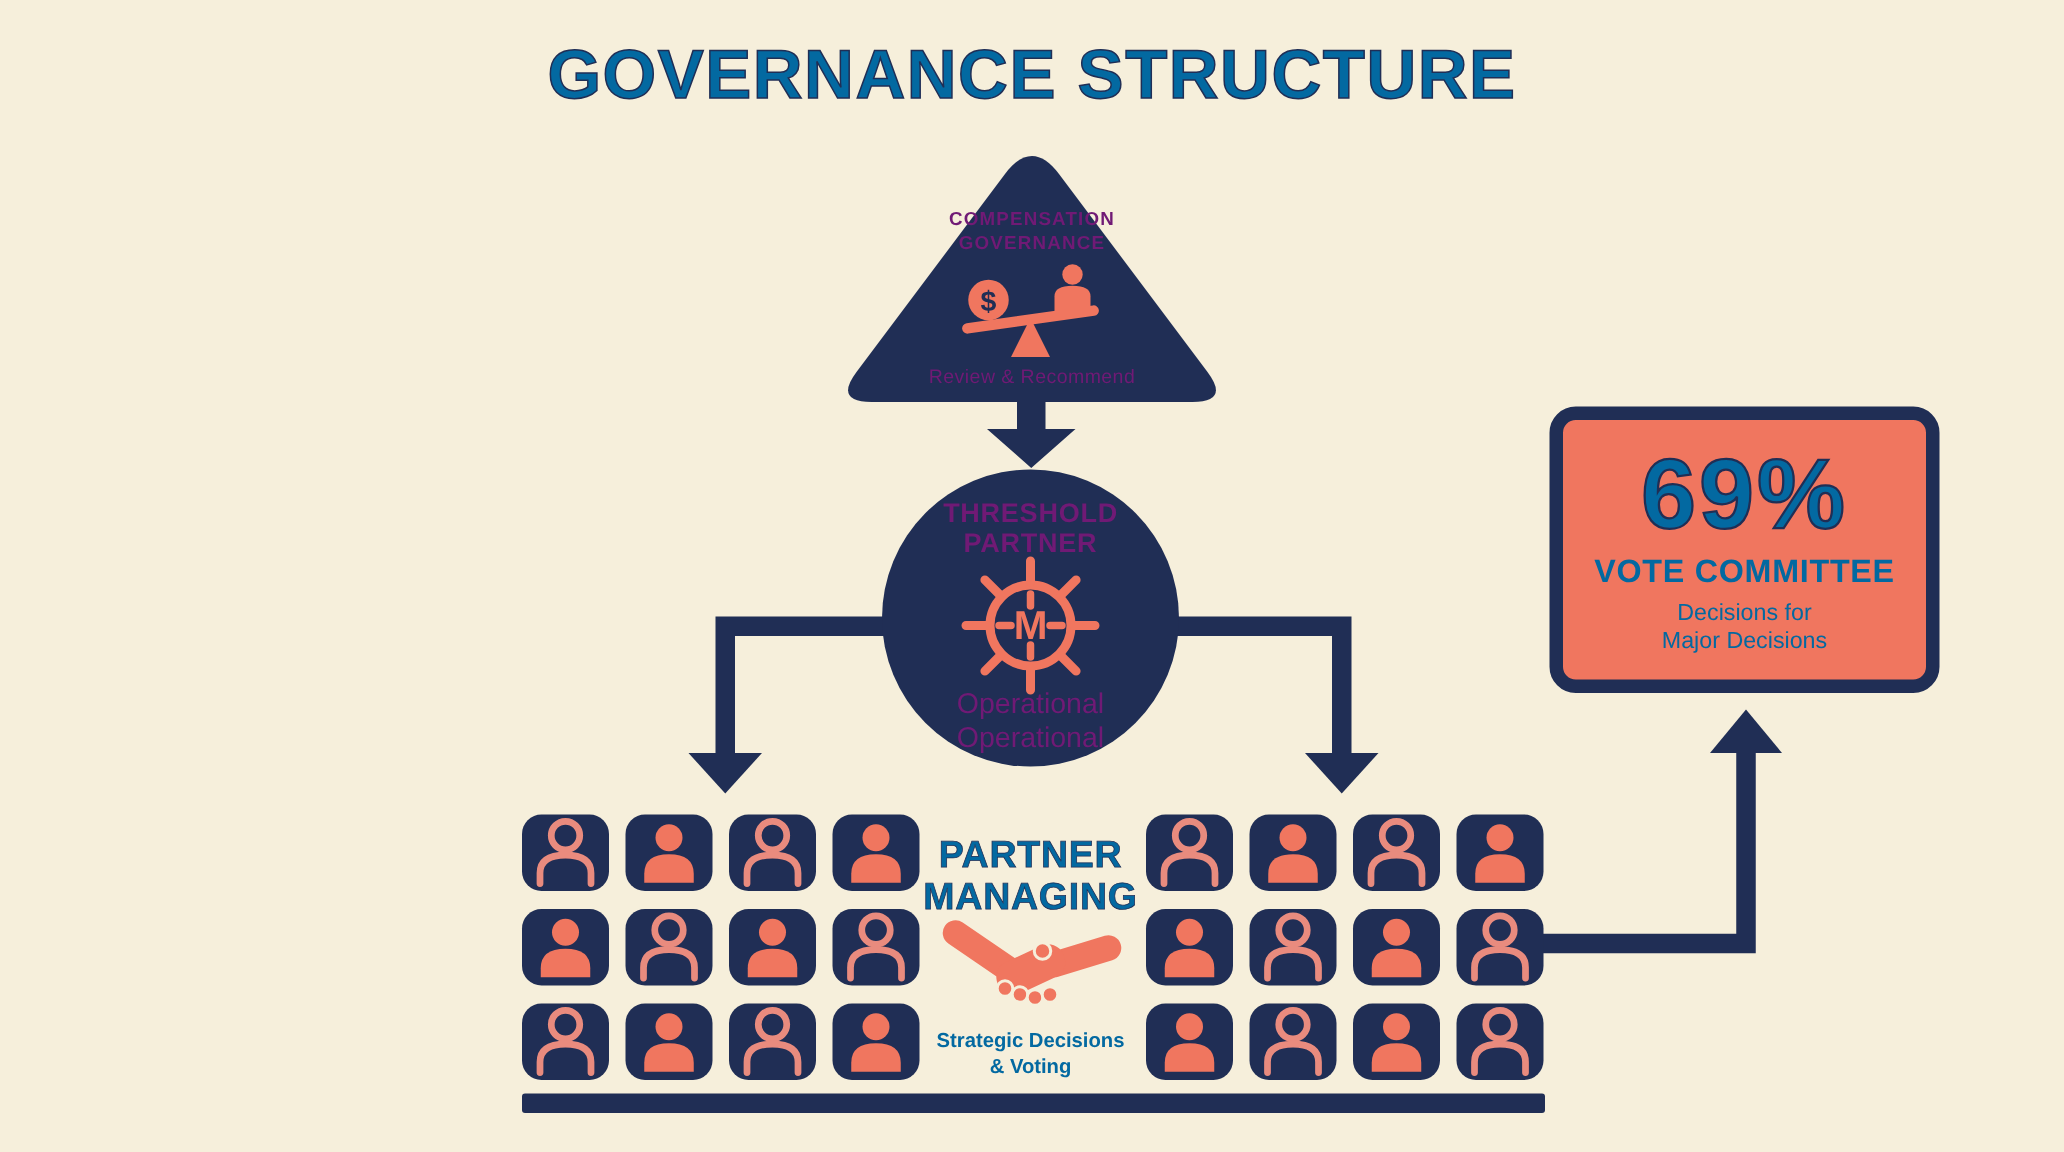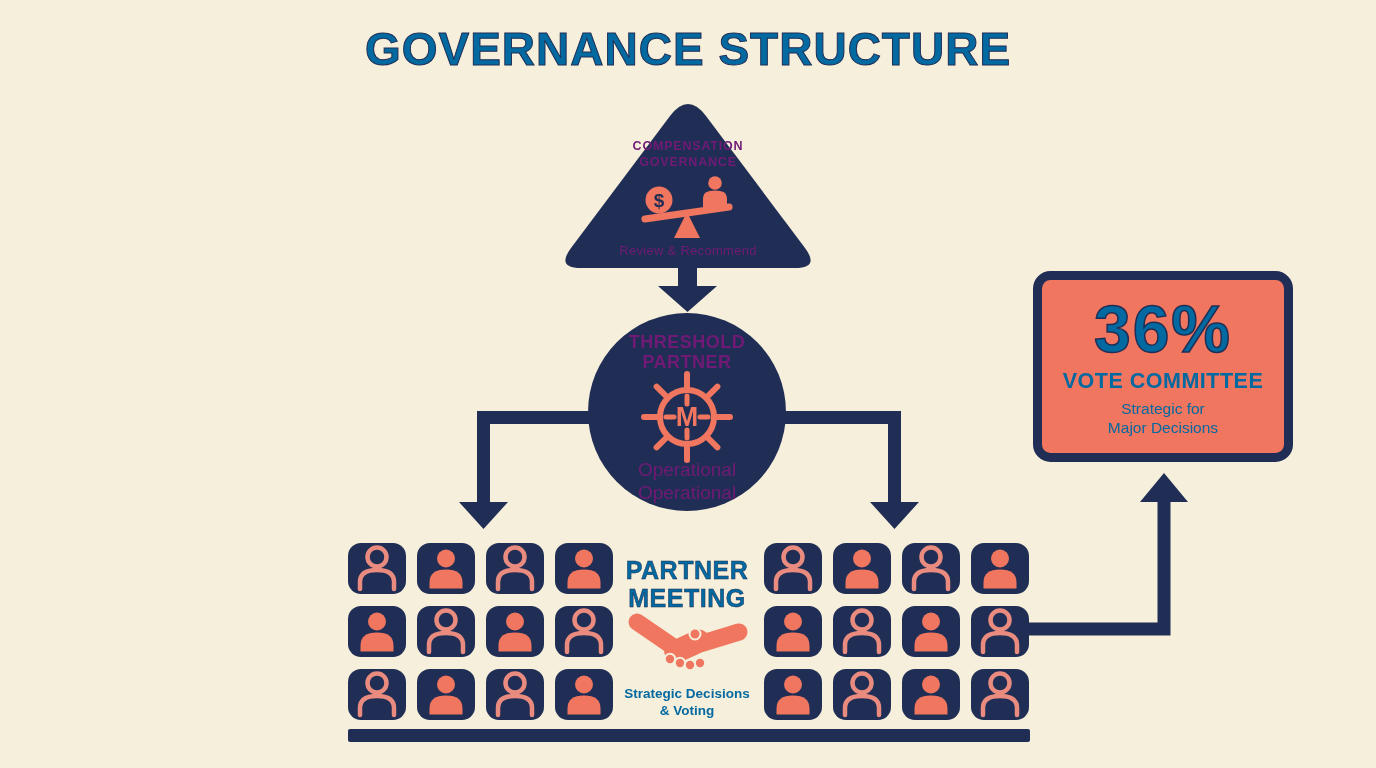--- a/index.html
+++ b/index.html
@@ -134,27 +134,27 @@
     <div>THRESHOLD</div>
     <div>PARTNER</div>
   </div>
   <div class="label mp-role on-dark">
     <div>Operational</div>
     <div>Operational</div>
   </div>
 
   <div class="label pm-title">
     <div>PARTNER</div>
-    <div>MEETING</div>
+    <div>MANAGING</div>
   </div>
   <div class="label pm-subtitle">
     <div>Strategic Decisions</div>
     <div>&amp; Voting</div>
   </div>
 
-  <div class="label vt-percent">36%</div>
+  <div class="label vt-percent">69%</div>
   <div class="label vt-label">VOTE COMMITTEE</div>
   <div class="label vt-note">
-    <div>Strategic for</div>
+    <div>Decisions for</div>
     <div>Major Decisions</div>
   </div>
 
 </div>
 
 </body></html>

